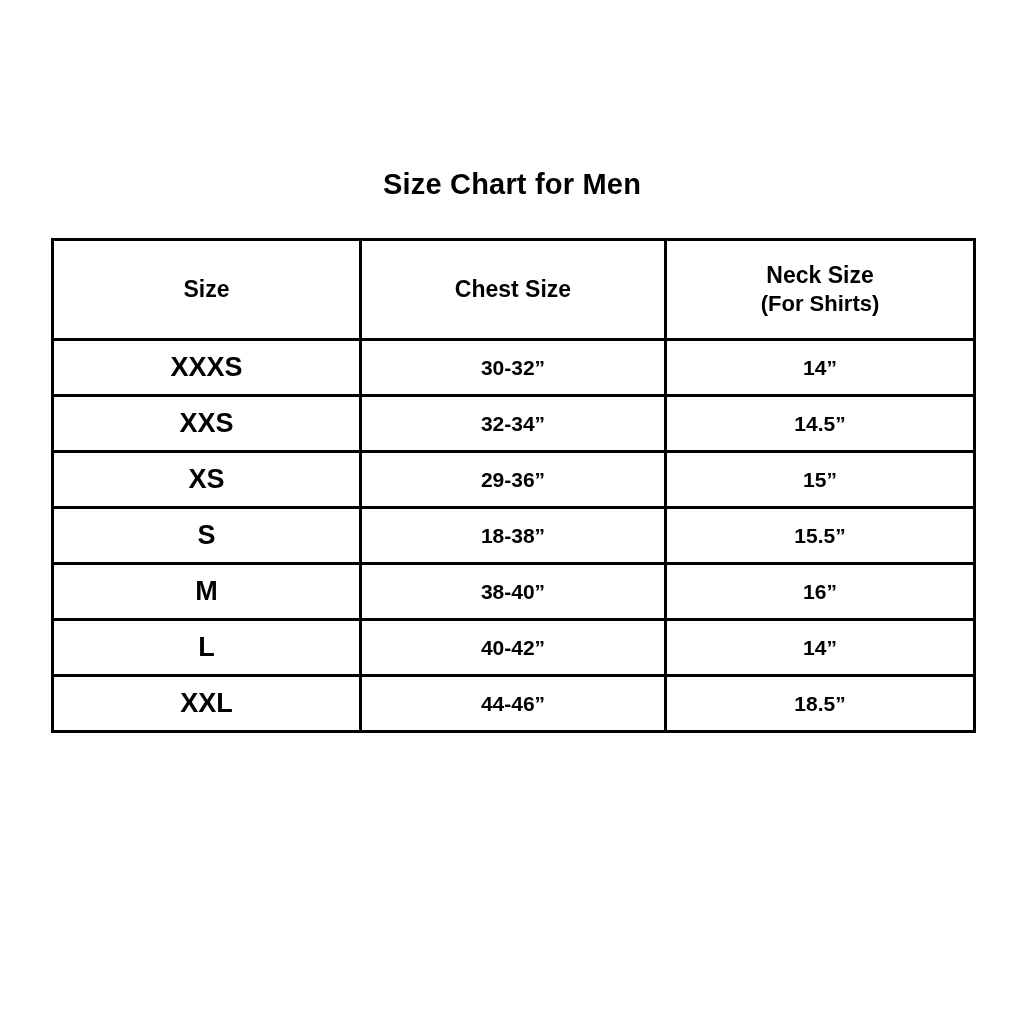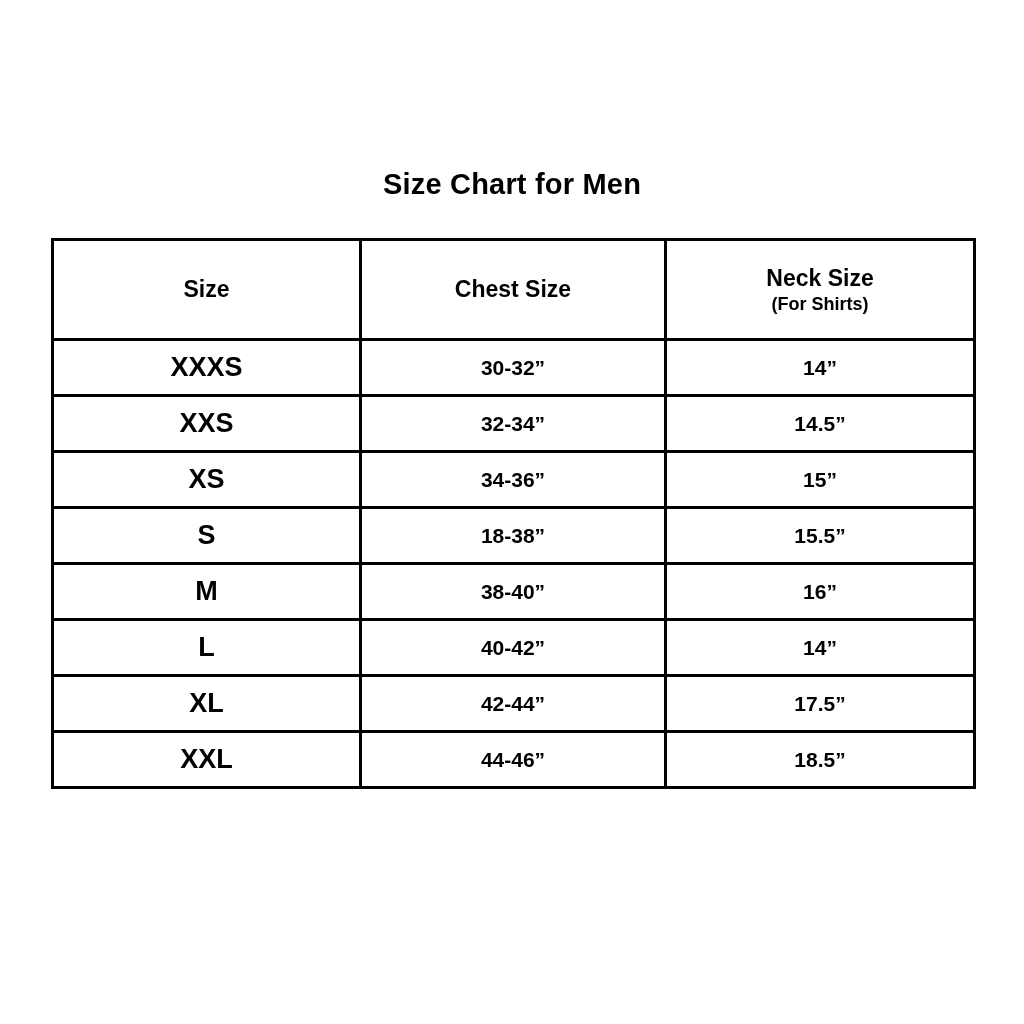--- a/index.html
+++ b/index.html
@@ -52,21 +52,21 @@
   }
   table.size-table thead th {
     height: 97px;
     font-size: 23px;
     line-height: 1.25;
     vertical-align: middle;
     padding: 0 4px;
   }
   table.size-table thead th .sub {
     display: block;
-    font-size: 18px;
+    font-size: 22px;
     font-weight: bold;
   }
   table.size-table tbody td {
     height: 53px;
     font-size: 21px;
     vertical-align: middle;
     padding: 0 4px;
   }
   table.size-table tbody td.size-col {
     font-size: 27px;
@@ -105,44 +105,39 @@
         <td>30-32”</td>
         <td>14”</td>
       </tr>
       <tr>
         <td class="size-col">XXS</td>
         <td>32-34”</td>
         <td>14.5”</td>
       </tr>
       <tr>
         <td class="size-col">XS</td>
-        <td>34-36”</td>
+        <td>29-36”</td>
         <td>15”</td>
       </tr>
       <tr>
         <td class="size-col">S</td>
         <td>18-38”</td>
         <td>15.5”</td>
       </tr>
       <tr>
         <td class="size-col">M</td>
         <td>38-40”</td>
         <td>16”</td>
       </tr>
       <tr>
         <td class="size-col">L</td>
         <td>40-42”</td>
         <td>14”</td>
       </tr>
       <tr>
-        <td class="size-col">XL</td>
-        <td>42-44”</td>
-        <td>17.5”</td>
-      </tr>
-      <tr>
         <td class="size-col">XXL</td>
         <td>44-46”</td>
         <td>18.5”</td>
       </tr>
     </tbody>
   </table>
 
 </div>
 
 </body></html>

